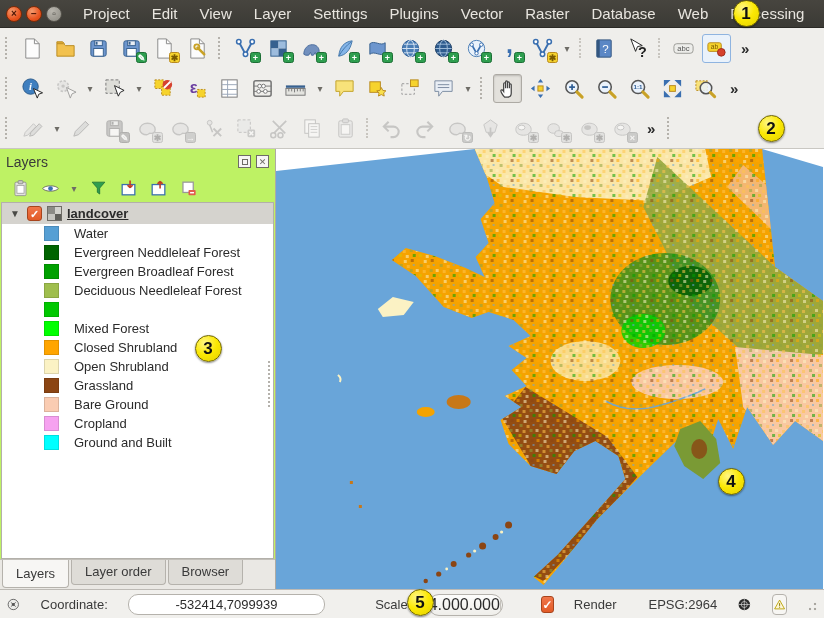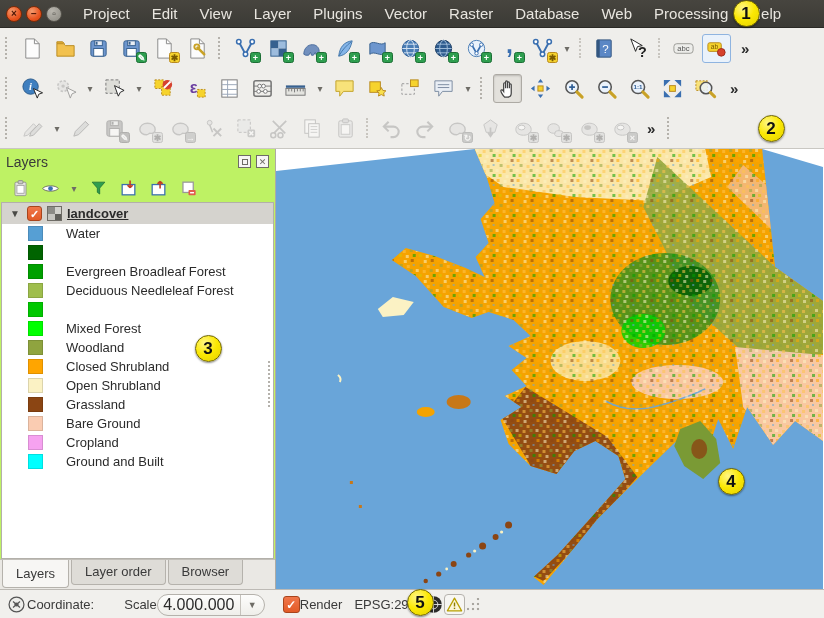--- a/index.html
+++ b/index.html
@@ -39,30 +39,30 @@
   .ptbtn{width:24px;height:24px;display:flex;align-items:center;justify-content:center;border-radius:3px;position:relative;flex:0 0 auto}
   .ptbtn .ic{width:19px;height:19px}
   .tree{flex:1;background:#FFFFFF;border:1px solid #B3B0AA;margin:0 1px;overflow:hidden;position:relative;font-size:13px;color:#2B2B2B}
   .layer-row{height:21px;display:flex;align-items:center;background:#D5D3CE;padding-left:8px;gap:5px}
   .expander{color:#4A4A46;font-size:10px;width:12px}
   .cbx{width:15px;height:15px;border-radius:3px;background:linear-gradient(#F0764A,#E25B27);border:1px solid #A8441C;color:#FFF;font:700 11px/14px "Liberation Sans",sans-serif;text-align:center}
   .rasticon{width:15px;height:15px;display:grid;grid-template-columns:1fr 1fr;grid-template-rows:1fr 1fr;border:1px solid #6E6C66}
   .rasticon span:nth-child(1){background:#8B8B86}.rasticon span:nth-child(2){background:#D2D2CD}
   .rasticon span:nth-child(3){background:#C5C5C0}.rasticon span:nth-child(4){background:#5F5F5A}
   .layer-name{font-weight:700;text-decoration:underline}
-  .lrow{height:19px;display:flex;align-items:center;padding-left:26px;gap:23px}
+  .lrow{height:19px;display:flex;align-items:center;padding-left:42px;gap:15px}
   .swatch{width:15px;height:15px;flex:0 0 auto;box-shadow:inset 0 0 0 1px rgba(0,0,0,.12)}
   .splitgrip{position:absolute;right:0;top:158px;width:5px;height:46px;border-left:2px dotted #B5B2AC}
   .tabs{height:30px;display:flex;align-items:flex-start;padding-left:2px;background:#EAE8E4;border-top:1px solid #C2BFB9}
   .tab{padding:0 13px;font-size:13px;line-height:24px;color:#3A3A3A;background:#DEDCD7;border:1px solid #B5B2AC;border-top:none;border-radius:0 0 4px 4px;margin-right:2px}
   .tab.active{background:#F7F6F4;line-height:27px;font-weight:400}
   .mapwrap{flex:1;position:relative;background:#FFF}
   .mapwrap svg{display:block}
   
-  .statusbar{height:30px;background:#F1F0ED;border-top:1px solid #BDBAB5;display:flex;align-items:center;font-size:13px;color:#3A3A3A;padding:0 6px;gap:0}
+  .statusbar{height:30px;background:#F1F0ED;border-top:1px solid #BDBAB5;display:flex;align-items:center;font-size:13px;color:#3A3A3A;padding:0 6px;gap:20px}
   .sb-icon{width:21px;height:21px}
   .coord-input{width:283px;height:21px;border:1px solid #B5B2AC;border-radius:10px;background:#FFF;text-align:center;font:13px "Liberation Sans",sans-serif;color:#2B2B2B}
   .scale-combo{width:108px;height:22px;border:1px solid #B5B2AC;border-radius:11px;background:linear-gradient(#FDFDFC,#EFEEEA);display:flex;align-items:center;overflow:hidden}
   .scale-combo .val{flex:1;text-align:center;font-size:16px;color:#2B2B2B}
   .scale-combo .dd{width:24px;height:100%;border-left:1px solid #C5C2BC;display:flex;align-items:center;justify-content:center;color:#6E6C66;font-size:9px}
   .sb-check{width:17px;height:17px;border-radius:3px;background:linear-gradient(#F0764A,#E25B27);border:1px solid #A8441C;color:#FFF;font:700 12px/16px "Liberation Sans",sans-serif;text-align:center;margin-left:18px}
   .sb-gap{margin-left:12px}
   .grip-dots{width:13px;height:13px;margin-left:2px;background:
     radial-gradient(circle at 11px 11px,#A9A6A0 1.2px,transparent 1.6px),
     radial-gradient(circle at 11px 6px,#A9A6A0 1.2px,transparent 1.6px),
@@ -352,20 +352,21 @@
   <div class="winbtns">
       <div class="wbtn close">×</div>
       <div class="wbtn minimize">−</div>
       <div class="wbtn maximize">▫</div>
     </div>
   <div style="display:flex">
       <div class="menu-item">Project</div>
       <div class="menu-item">Edit</div>
       <div class="menu-item">View</div>
       <div class="menu-item">Layer</div>
+      <div class="menu-item">Settings</div>
       <div class="menu-item">Plugins</div>
       <div class="menu-item">Vector</div>
       <div class="menu-item">Raster</div>
       <div class="menu-item">Database</div>
       <div class="menu-item">Web</div>
       <div class="menu-item">Processing</div>
       <div class="menu-item">Help</div>
     </div>
 </div>
 
@@ -756,39 +757,36 @@
           </span>
         <span class="layer-name">landcover</span>
       </div>
       <div id="legend">
           <div class="lrow">
             <span class="swatch" style="background: rgb(86, 159, 212);"></span>
             <span>Water</span>
           </div>
           <div class="lrow">
             <span class="swatch" style="background: rgb(0, 100, 0);"></span>
+            <span>Evergreen Neddleleaf Forest</span>
           </div>
           <div class="lrow">
             <span class="swatch" style="background: rgb(0, 160, 0);"></span>
             <span>Evergreen Broadleaf Forest</span>
           </div>
           <div class="lrow">
             <span class="swatch" style="background: rgb(159, 190, 77);"></span>
             <span>Deciduous Needleleaf Forest</span>
           </div>
           <div class="lrow">
             <span class="swatch" style="background: rgb(0, 200, 0);"></span>
           </div>
           <div class="lrow">
             <span class="swatch" style="background: rgb(0, 255, 0);"></span>
             <span>Mixed Forest</span>
-          </div>
-          <div class="lrow">
-            <span class="swatch" style="background: rgb(143, 164, 63);"></span>
-            <span>Woodland</span>
           </div>
           <div class="lrow">
             <span class="swatch" style="background: rgb(255, 165, 0);"></span>
             <span>Closed Shrubland</span>
           </div>
           <div class="lrow">
             <span class="swatch" style="background: rgb(251, 242, 196);"></span>
             <span>Open Shrubland</span>
           </div>
           <div class="lrow">
@@ -880,20 +878,21 @@
       <path d="M62,226 q4,3 2,7" stroke="#FBF2C4" stroke-width="2" fill="none"></path>
     </svg>
   </div>
 </div>
 
 <div class="statusbar">
   <svg class="sb-icon">
       <use href="#i-stamp"></use>
     </svg>
   <span>Coordinate:</span>
+  <input class="coord-input" value="-532414,7099939" style="">
   <span class="sb-gap" style="margin-left:30px">Scale</span>
   <div class="scale-combo">
     <span class="val">4.000.000</span>
     <span class="dd">▼</span>
   </div>
   <span class="sb-check">✓</span>
   <span>Render</span>
   <span class="sb-gap">EPSG:2964</span>
   <svg class="sb-icon">
       <use href="#i-crs"></use>

